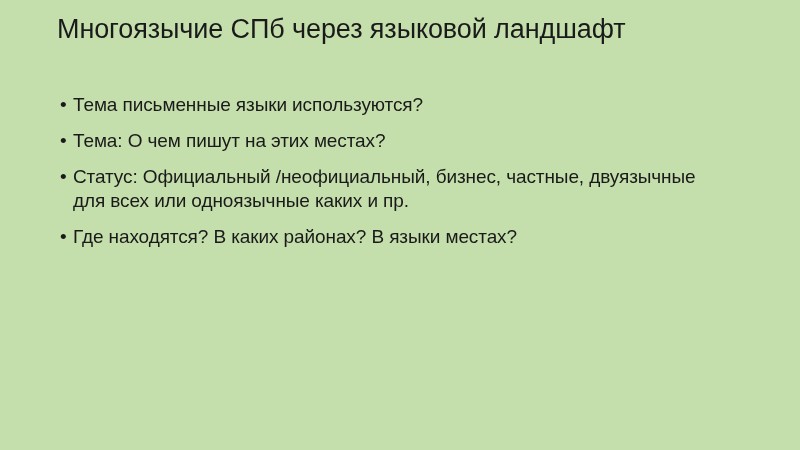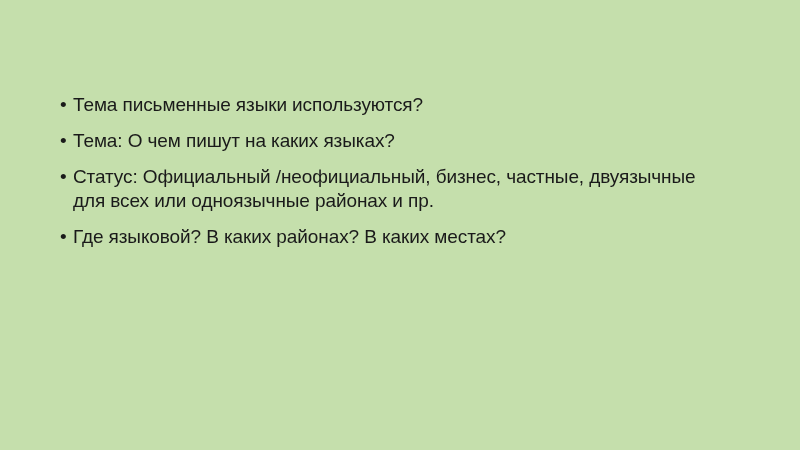--- a/index.html
+++ b/index.html
@@ -60,37 +60,38 @@
   }
   .bullet-text {
     display: block;
   }
 </style>
 </head>
 <body>
 
 <div id="slide" style="background: rgb(197, 223, 172);">
 
+  <div id="slide-title">Многоязычие СПб через языковой ландшафт</div>
 
   <div id="slide-body">
 
     <div class="bullet-item">
       <span class="bullet-marker">•</span>
       <span class="bullet-text">Тема письменные языки используются?</span>
     </div>
 
     <div class="bullet-item">
       <span class="bullet-marker">•</span>
-      <span class="bullet-text">Тема: О чем пишут на каких языках?</span>
+      <span class="bullet-text">Тема: О чем пишут на этих местах?</span>
     </div>
 
     <div class="bullet-item">
       <span class="bullet-marker">•</span>
-      <span class="bullet-text">Статус: Официальный /неофициальный, бизнес, частные, двуязычные для всех или одноязычные районах и пр.</span>
+      <span class="bullet-text">Статус: Официальный /неофициальный, бизнес, частные, двуязычные для всех или одноязычные каких и пр.</span>
     </div>
 
     <div class="bullet-item">
       <span class="bullet-marker">•</span>
-      <span class="bullet-text">Где языковой? В каких районах? В каких местах?</span>
+      <span class="bullet-text">Где находятся? В каких районах? В языки местах?</span>
     </div>
 
   </div>
 </div>
 
 </body></html>

